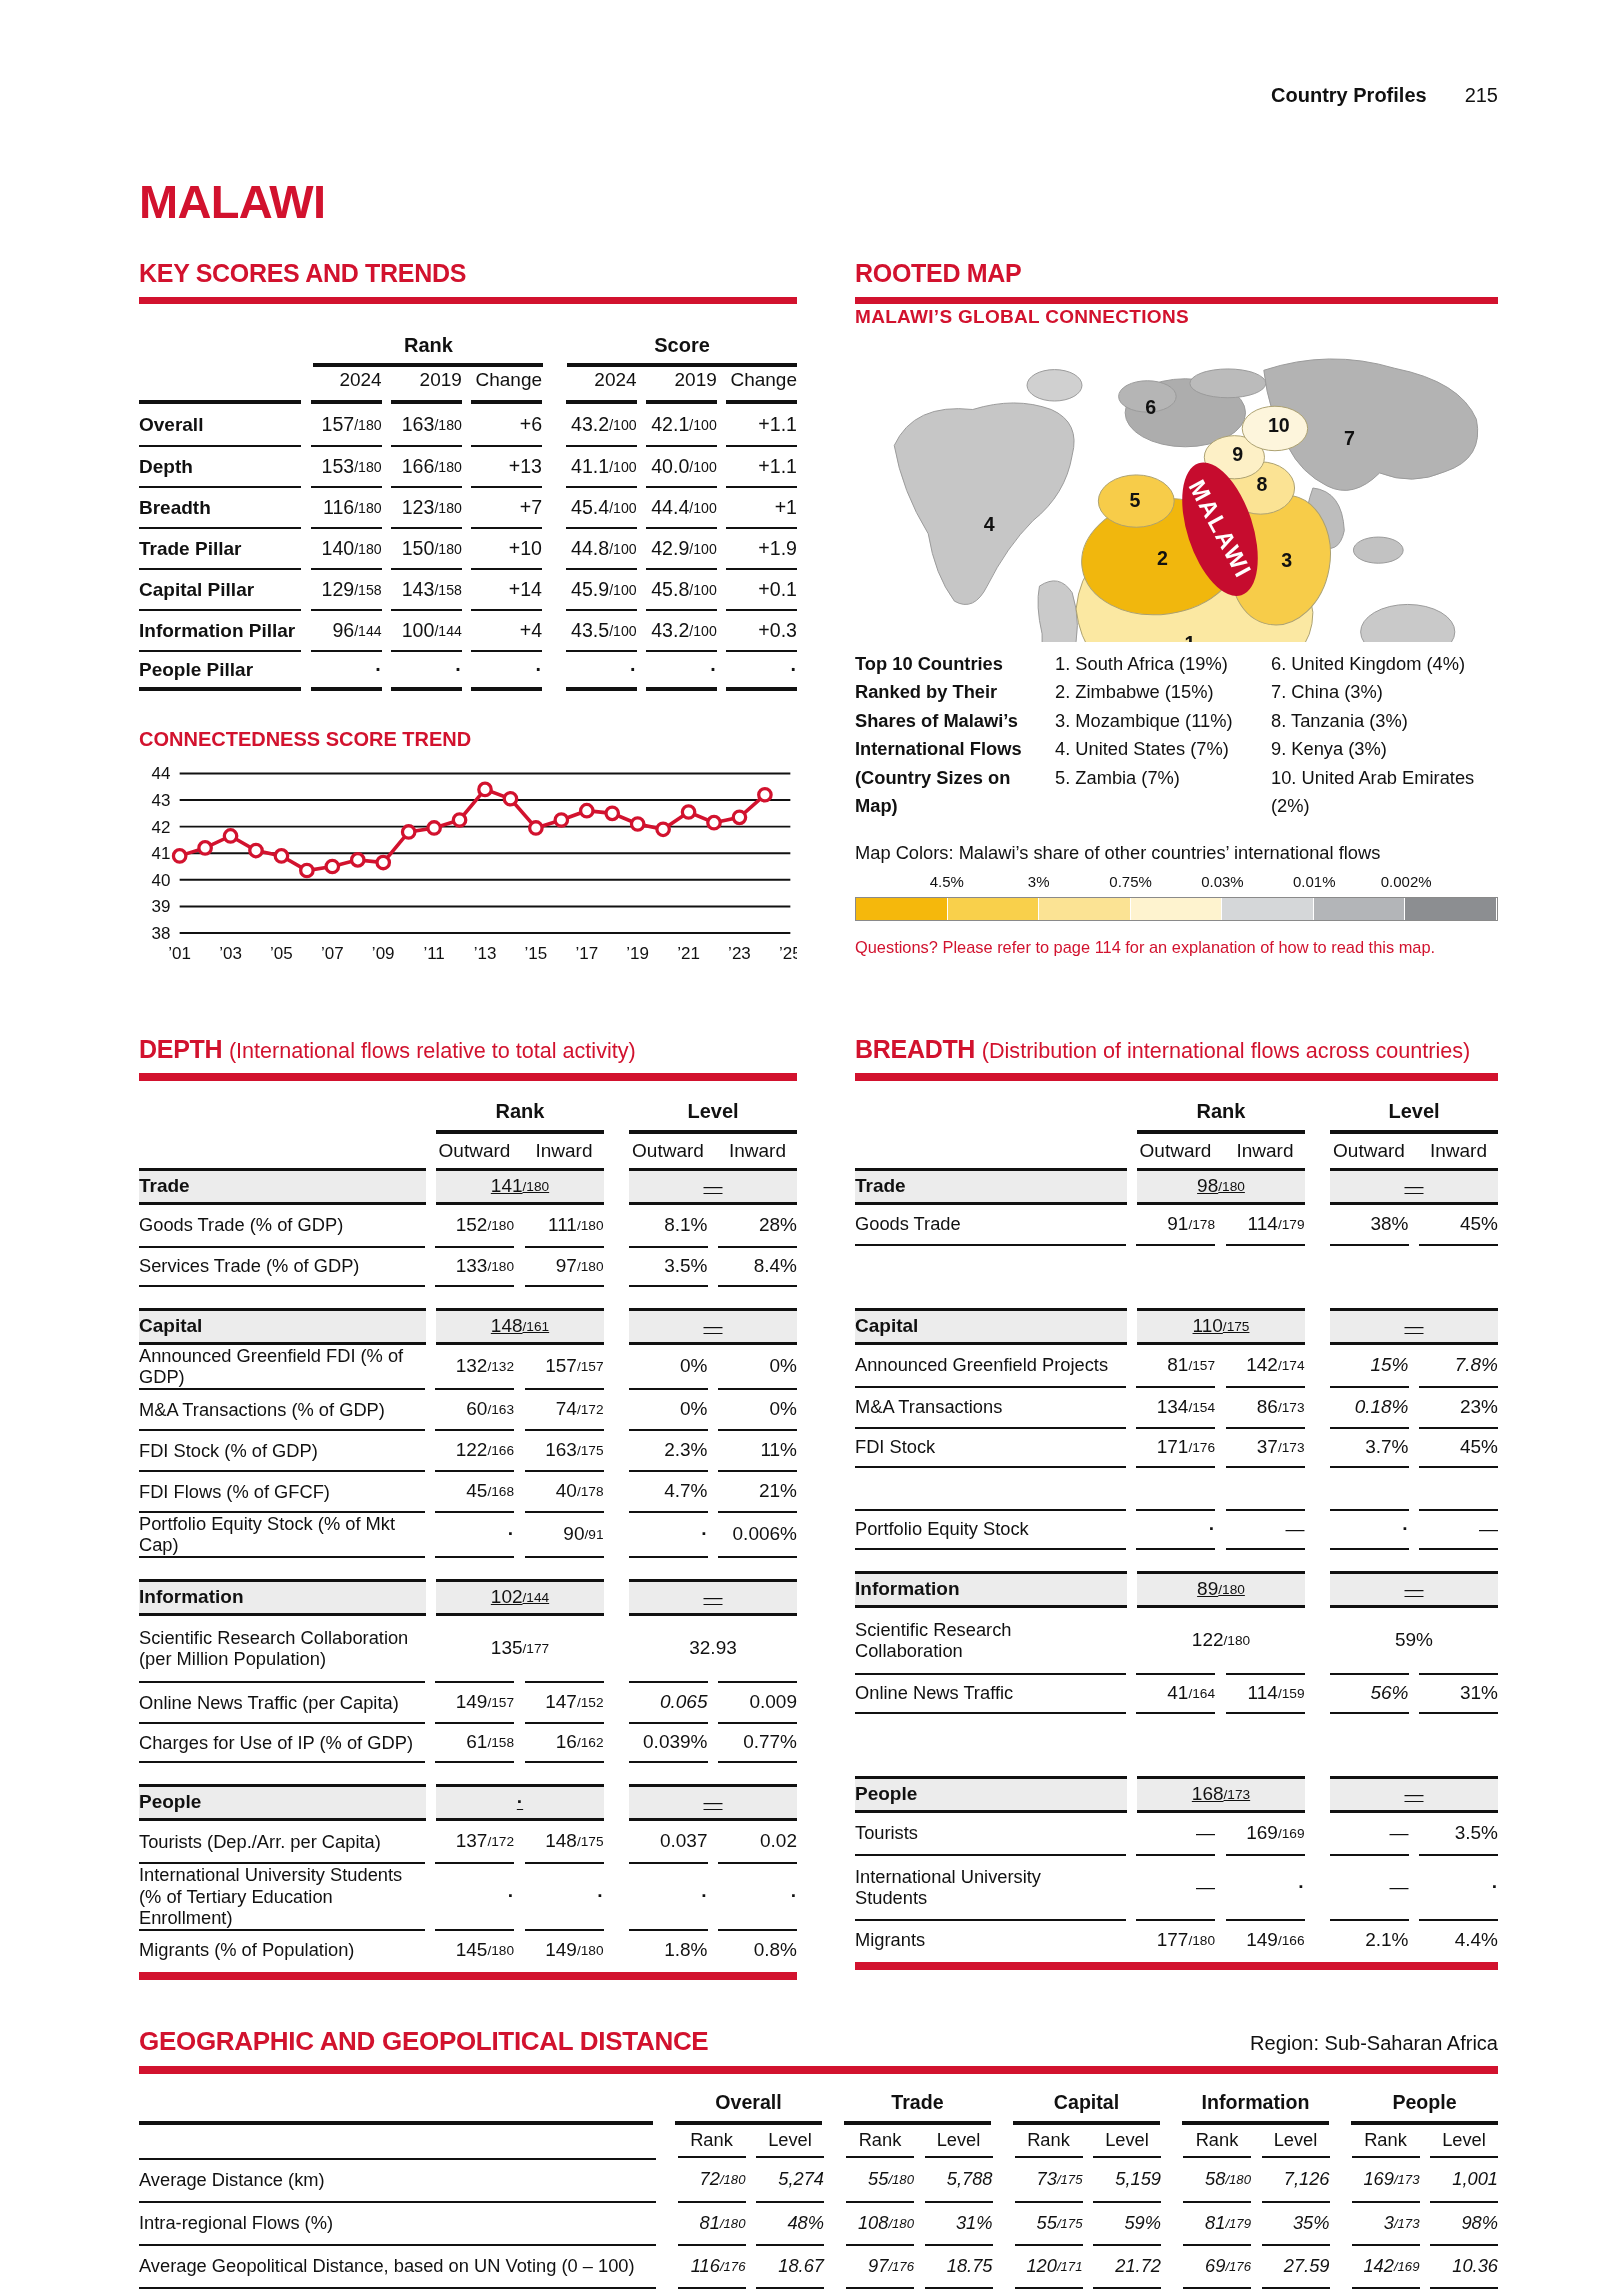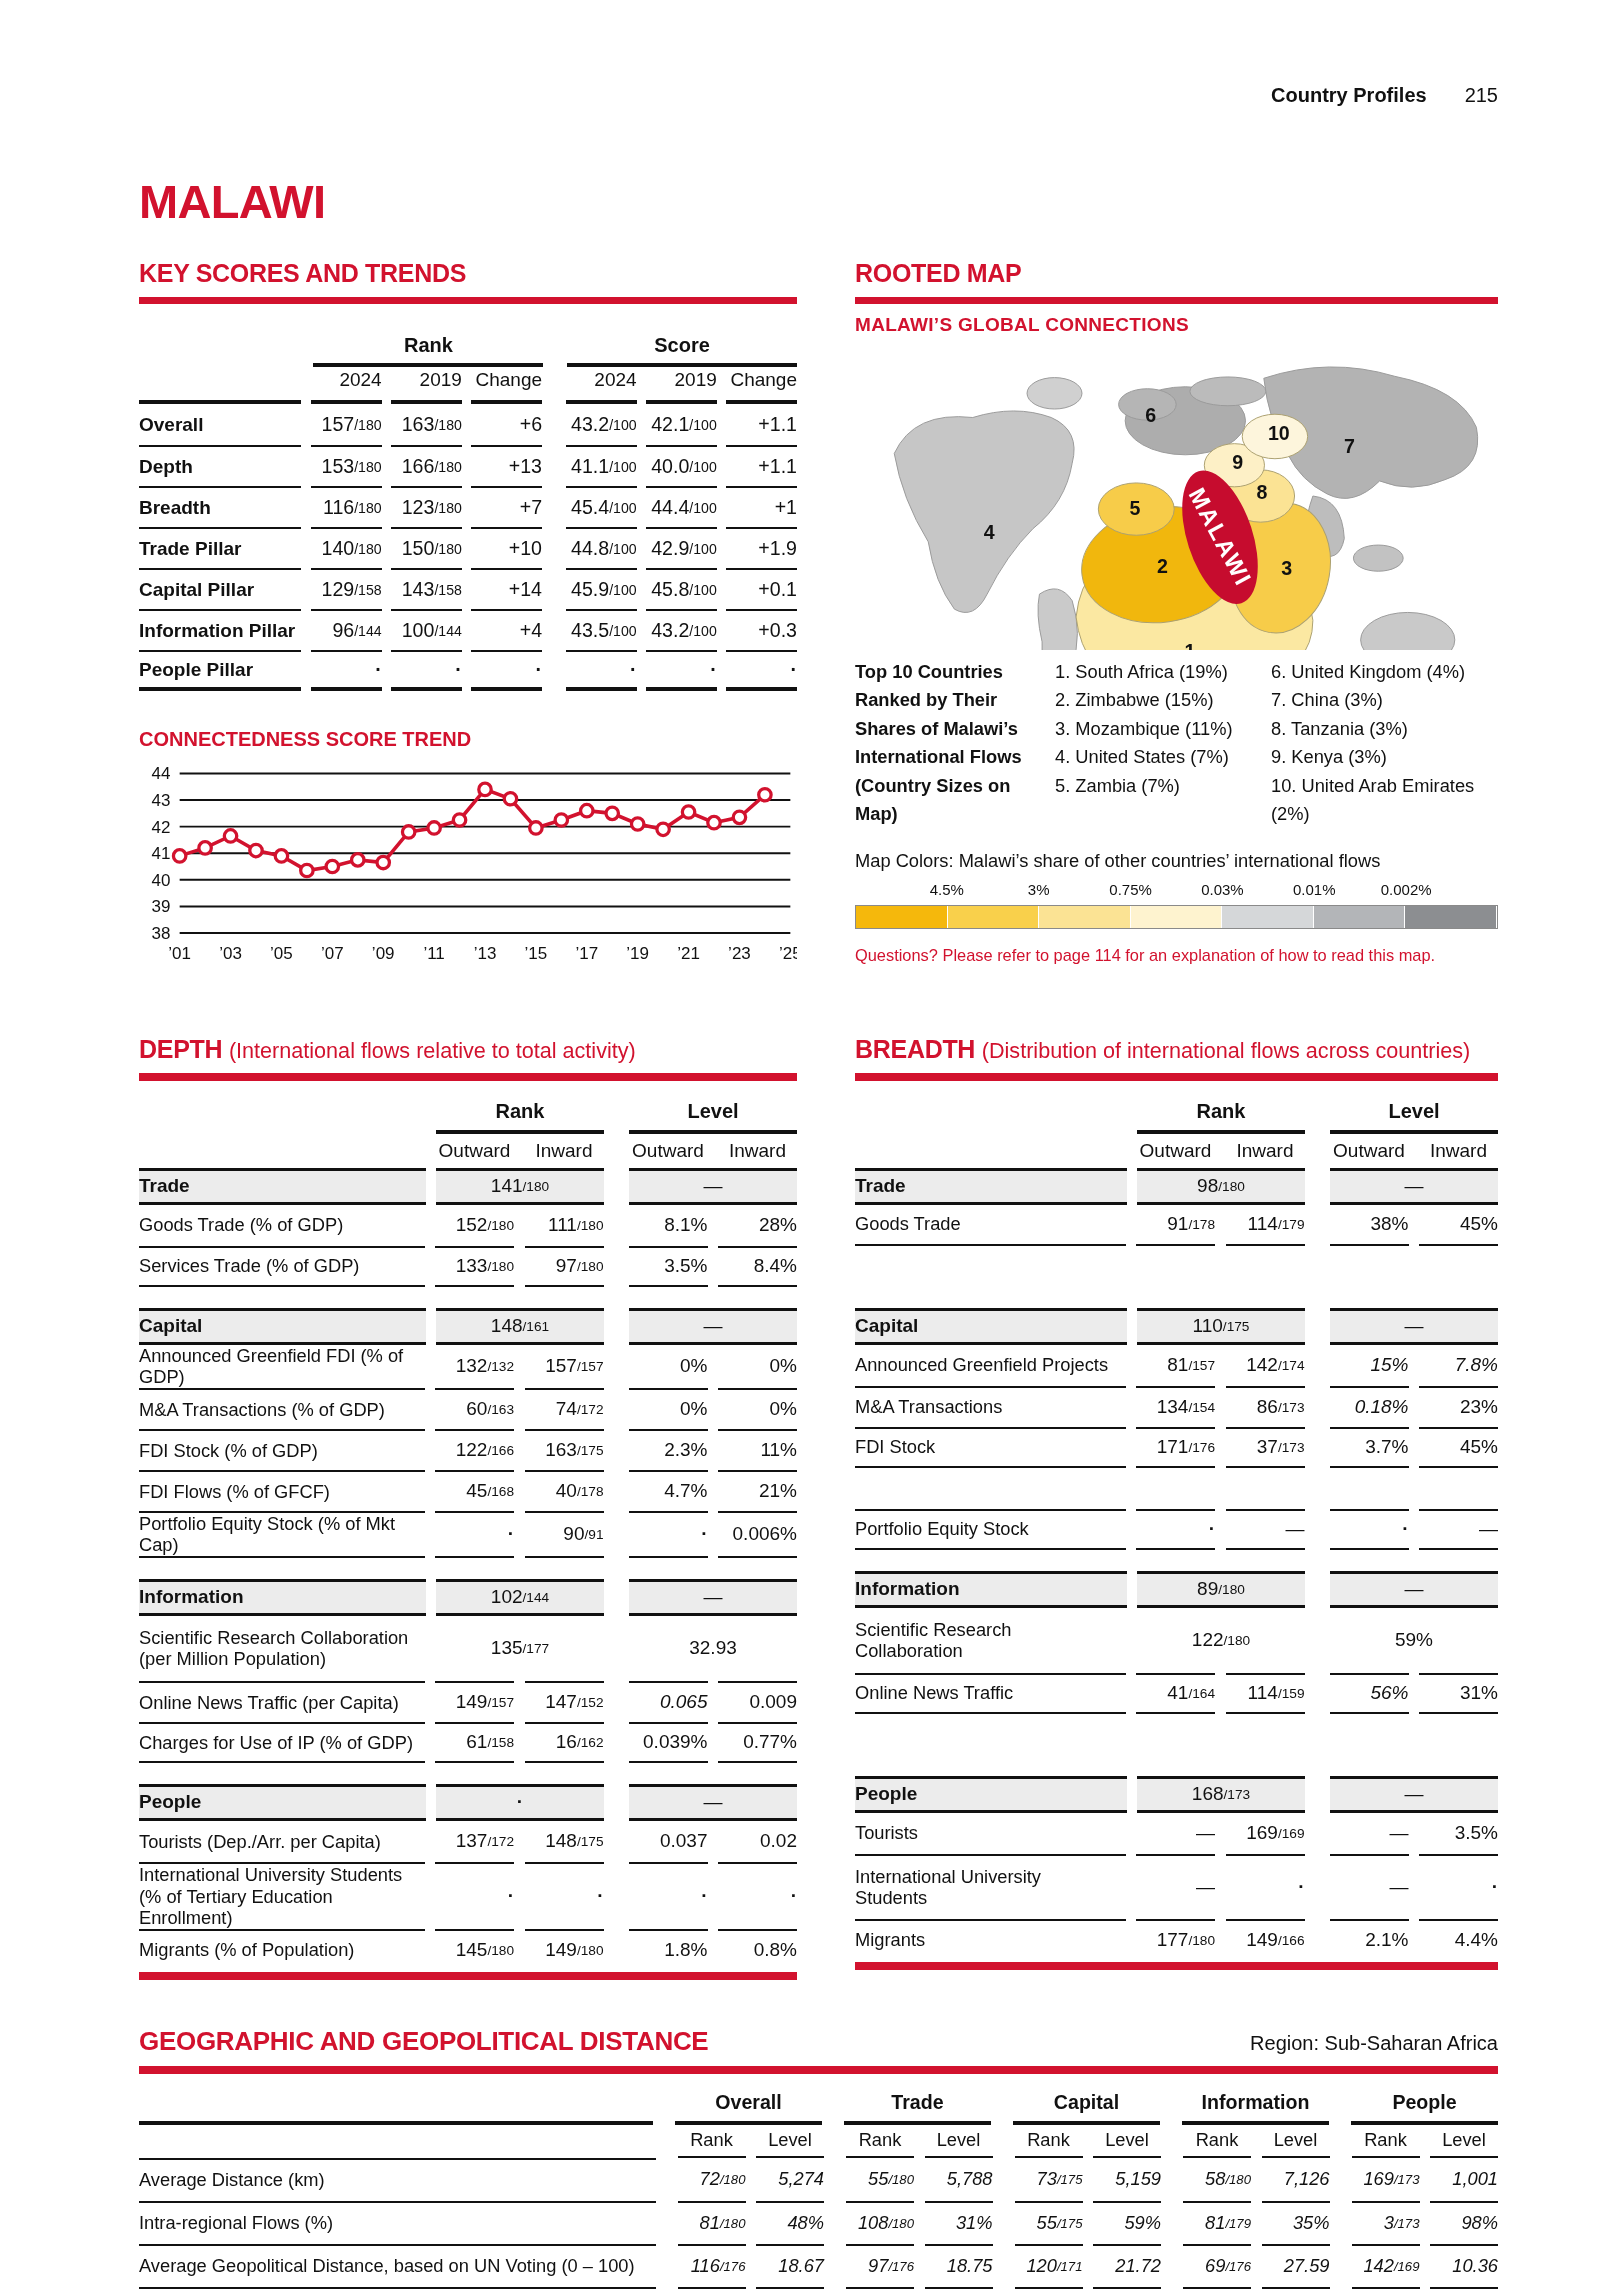--- a/index.html
+++ b/index.html
@@ -42,21 +42,21 @@
   .ks .ks-row > .ks-grp{align-items:flex-end; justify-content:center;}
 
   .den{font-size:0.72em; letter-spacing:0;}
   .dot{font-weight:bold;}
 
   
   .trend-head{margin-top:37px; font-size:20px; font-weight:bold; color:var(--accent);}
   .trend-svg{display:block; margin-top:11.8px;}
 
   
-  .rm-sub{margin-top:10px; font-size:19px; font-weight:bold; color:var(--accent); letter-spacing:0.3px;}
+  .rm-sub{margin-top:2px; font-size:19px; font-weight:bold; color:var(--accent); letter-spacing:0.3px;}
   .map-wrap{margin-top:5.2px;}
   .rm-legend{display:flex; margin-top:6.5px; font-size:18.3px; line-height:1.55;}
   .rm-legend .t{width:200px; font-weight:bold; white-space:pre-line;}
   .rm-legend .c1{width:216px;}
   .rm-legend .c2{flex:1;}
   .map-colors-label{margin-top:22px; font-size:18.3px;}
   .scale{position:relative; margin-top:9.2px; padding-top:23.6px;}
   .scale-bar{display:flex; height:23.6px; border:0.7px solid #8a8a8a;}
   .scale-bar div{flex:1; border-right:0.7px solid #ffffff;}
   .scale-lab{position:absolute; top:0; transform:translateX(-50%); font-size:15px;}
@@ -71,21 +71,21 @@
   .db-span{width:168px; margin-left:10.5px; text-align:center;}
   .db-span.lg{margin-left:25px;}
   .db-ghead{min-height:33px;}
   .db-ghead .db-span{font-weight:bold; font-size:20px; border-bottom:4.6px solid var(--ink); padding-bottom:6.5px;}
   .db-sub{min-height:34px;}
   .db-sub .db-c{text-align:center;}
   .db-sec{min-height:37px;}
   .db-sec > div{background:var(--gray-bg); border-top:3.9px solid var(--ink); border-bottom:3.9px solid var(--ink);
                 align-self:stretch; display:flex; align-items:center;}
   .db-sec .db-label{font-weight:bold; font-size:19px;}
-  .db-sec .db-span{justify-content:center;}
+  .db-sec .db-span{justify-content:center;text-decoration:underline;}
   .db-data{min-height:41px;}
   .db-data.tall{min-height:65px;}
   .db-data > div{align-self:stretch; display:flex; align-items:center;}
   .db-data > .db-c{justify-content:flex-end;}
   .db-data > .db-span{justify-content:center;}
   .db-data.ct > div{border-top:2px solid var(--ink);}
   .db-data.cb > div{border-bottom:2px solid var(--ink);}
   .db-gap{height:21px;}
   .db-blank{height:41px;}
   .db .red-bar-thin{margin-top:2.6px;}

